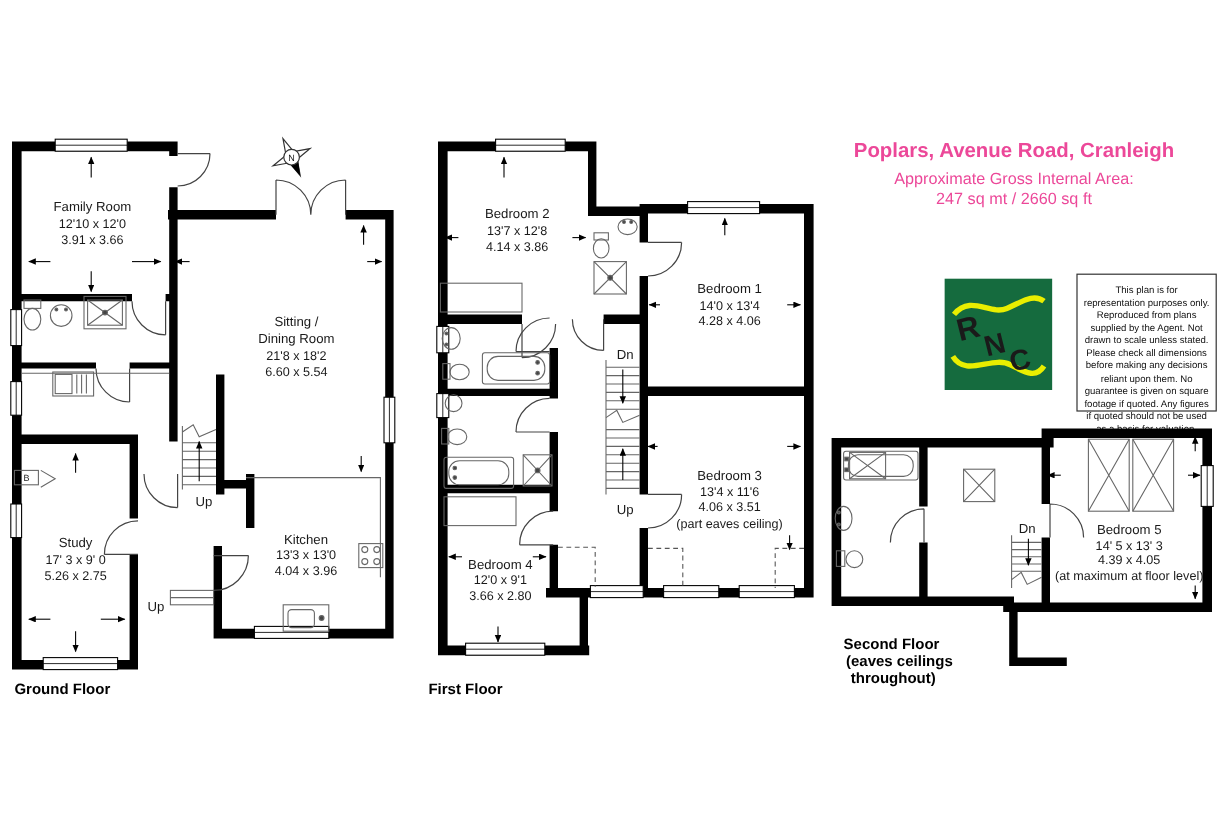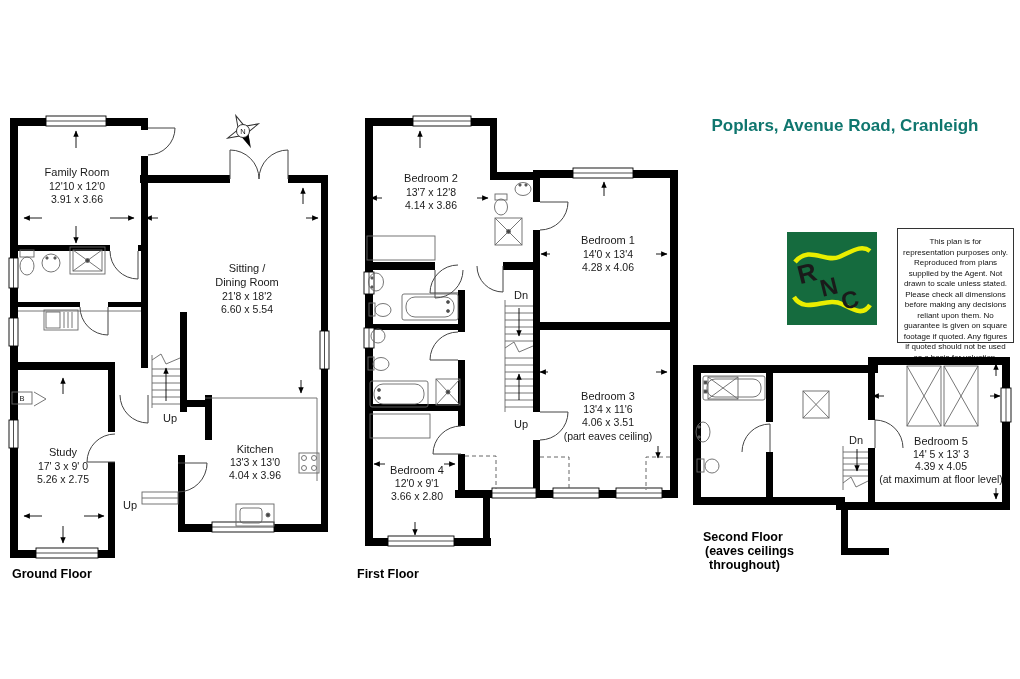--- a/index.html
+++ b/index.html
@@ -12,36 +12,40 @@
   .win{fill:#fff;stroke:#000;stroke-width:0.9;}
   .winline{stroke:#000;stroke-width:0.7;}
   .dim{stroke:#000;stroke-width:0.9;fill:none;marker-end:url(#ah);}
   .dash{fill:none;stroke:#555;stroke-width:0.9;stroke-dasharray:4 3;}
   text{font-family:"Liberation Sans",sans-serif;fill:#1a1a1a;}
   .rname{font-size:11px;text-anchor:middle;}
   .rdim{font-size:10.5px;text-anchor:middle;}
   .updn{font-size:11px;text-anchor:middle;}
   .flabel{font-size:12.5px;font-weight:bold;fill:#000;}
   .tiny{font-size:7.5px;text-anchor:middle;}
-  .header{position:absolute;left:670px;top:116px;width:350px;text-align:center;color:#0f766e;}
+  .header{position:absolute;left:670px;top:116px;width:350px;text-align:center;color:#ec4899;}
   .header .title{font-size:17px;font-weight:bold;}
   .header .sub{font-size:13.5px;margin-top:4px;}
   .header .sub div{line-height:17px;}
   .logo{position:absolute;left:787px;top:232px;width:90px;height:93px;}
   .disclaimer{position:absolute;left:897px;top:228px;width:117px;height:115px;
       border:1px solid #333;box-sizing:border-box;font-size:8px;line-height:1.32;
       padding:8px 5px;text-align:center;color:#111;}
 </style>
 </head>
 <body>
 
 <div class="page">
 
   <div class="header">
     <div class="title">Poplars, Avenue Road, Cranleigh</div>
+    <div class="sub">
+      <div>Approximate Gross Internal Area:</div>
+      <div>247 sq mt  / 2660 sq ft</div>
+    </div>
   </div>
 
   <div class="logo">
     <svg width="90" height="93" viewBox="0 0 90 93">
       <rect x="0" y="0" width="90" height="93" fill="#156b3e"></rect>
       <path d="M8,30 C22,13 38,31 52,25 C64,20 74,12 83,19" stroke="#e9ee00" stroke-width="4.5" fill="none"></path>
       <path d="M7,65 C18,83 40,64 55,72 C67,78 76,84 83,73" stroke="#e9ee00" stroke-width="4.5" fill="none"></path>
       <text x="22" y="50" transform="rotate(-14 22 50)" font-size="26" font-weight="bold" font-family="DejaVu Serif, serif" fill="#e9ee00" text-anchor="middle">R</text>
       <text x="44" y="63" transform="rotate(-14 44 63)" font-size="24" font-weight="bold" font-family="DejaVu Serif, serif" fill="#e9ee00" text-anchor="middle">N</text>
       <text x="65" y="76" transform="rotate(-14 65 76)" font-size="24" font-weight="bold" font-family="DejaVu Serif, serif" fill="#e9ee00" text-anchor="middle">C</text>

